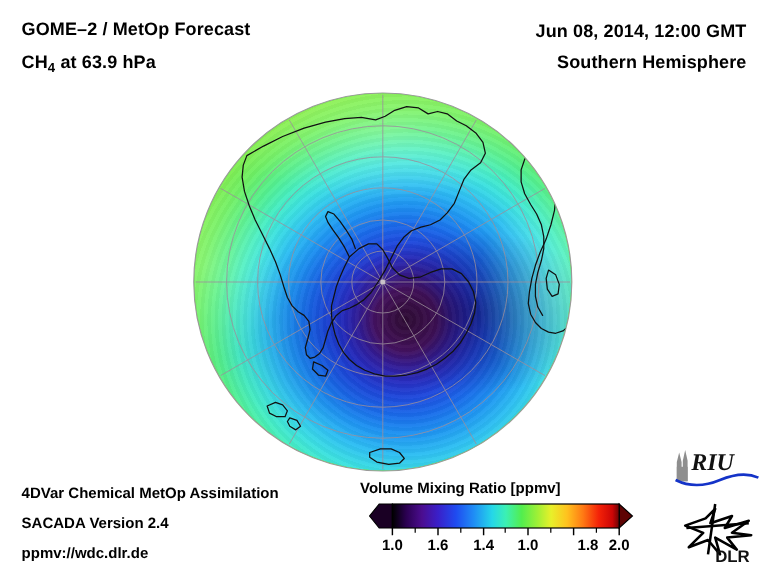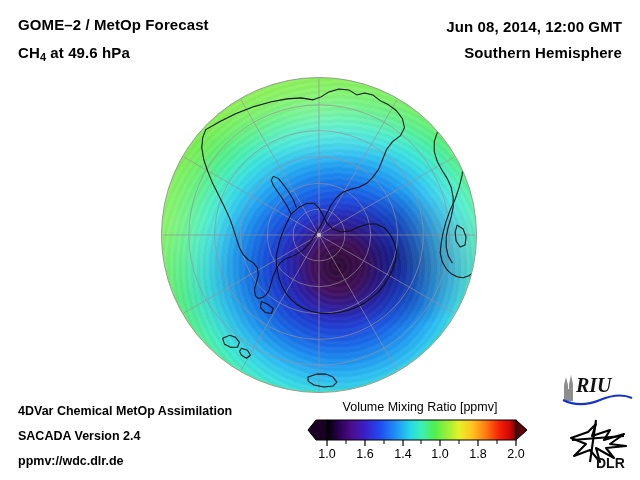--- a/index.html
+++ b/index.html
@@ -63,37 +63,37 @@
   #grid-svg,#coast-svg{position:absolute;inset:0;width:100%;height:100%;}
 
   
   .foot{position:absolute;left:18px;font-weight:bold;font-size:12.5px;white-space:nowrap;}
   #foot1{top:404px;}
   #foot2{top:429px;}
   #foot3{top:454px;font-weight:bold;}
 
   
   #cb-block{position:absolute;left:300px;top:400px;width:240px;height:72px;}
-  #cb-title{position:absolute;left:0;top:0;width:240px;text-align:center;
-            font-weight:normal;font-size:12.5px;white-space:nowrap;}
+  #cb-title{position:absolute;left:0;top:0;width:240px;
+            font-weight:bold;font-size:12.5px;white-space:nowrap;}
   #cb-svg{position:absolute;left:0;top:17px;width:240px;height:30px;}
   #cb-ticklabels{position:absolute;left:0;top:47px;width:240px;height:20px;}
-  #cb-ticklabels span{position:absolute;font-weight:normal;font-size:12.5px;transform:translateX(-50%);}
+  #cb-ticklabels span{position:absolute;font-weight:bold;font-size:12.5px;transform:translateX(-50%);}
 
   
   #riu-logo{position:absolute;left:560px;top:371px;width:74px;height:36px;}
   #dlr-logo{position:absolute;left:566px;top:414px;width:66px;height:56px;}
 </style>
 </head>
 <body>
 
 <div class="hdr" id="title-line1">GOME–2 / MetOp Forecast</div>
 
 <div class="hdr" id="title-line2">
-  <span>CH</span><span class="sub">4</span><span> at 49.6 hPa</span>
+  <span>CH</span><span class="sub">4</span><span> at 63.9 hPa</span>
 </div>
 
 <div class="hdr" id="date-line">Jun 08, 2014, 12:00 GMT</div>
 
 <div class="hdr" id="hemi-line">Southern Hemisphere</div>
 
 <div id="globe-wrap">
   <div id="globe">
     <div id="field"></div>
     <div id="field-warp"></div>
@@ -225,21 +225,21 @@
       <line x1="159" y1="23" x2="159" y2="27"></line>
       <line x1="197" y1="23" x2="197" y2="27"></line>
     </g>
   </svg>
 
   <div id="cb-ticklabels">
     <span style="left:27px">1.0</span>
     <span style="left:65px">1.6</span>
     <span style="left:103px">1.4</span>
     <span style="left:140px">1.0</span>
-    <span style="left:178px">1.8</span>
+    <span style="left:190px">1.8</span>
     <span style="left:216px">2.0</span>
   </div>
 </div>
 
 <svg id="riu-logo" viewBox="0 0 74 36">
 
   <g fill="#8e8e8e">
     <polygon points="4,30 4,14 6,6 8,14 8,30"></polygon>
     <polygon points="9,30 9,13 11,4 13,13 13,30"></polygon>
     <rect x="4" y="18" width="9" height="12"></rect>

